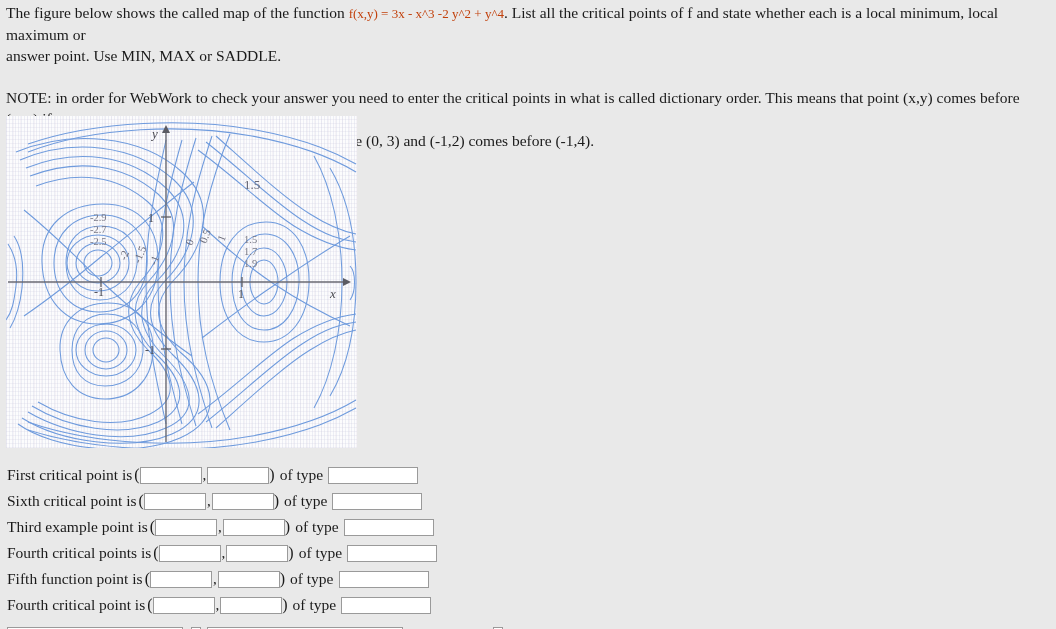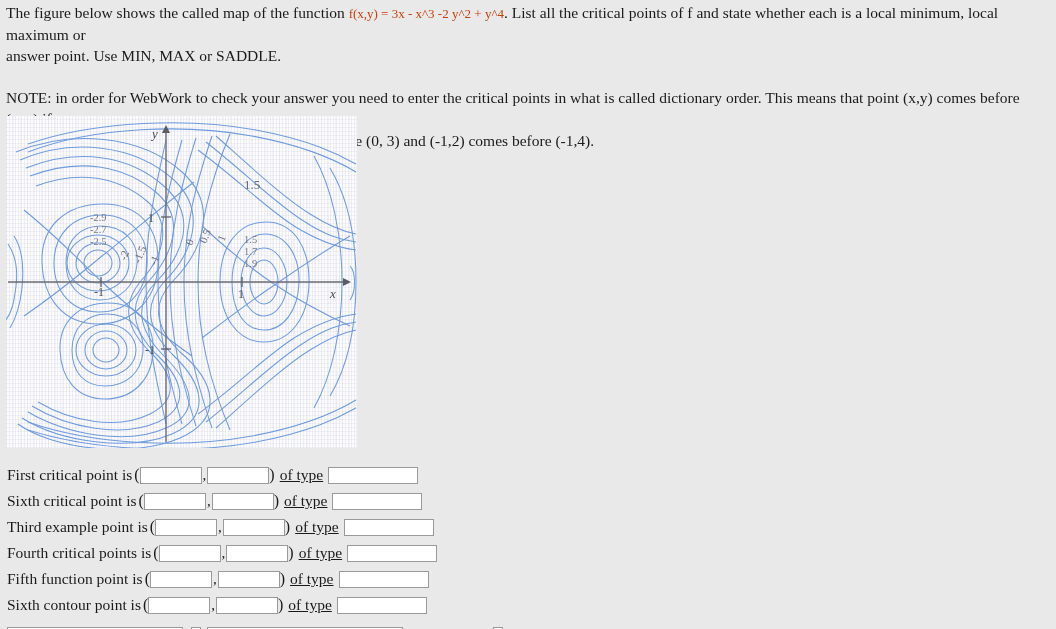--- a/index.html
+++ b/index.html
@@ -84,21 +84,20 @@
   }
   .paren {
     font-size: 16px;
   }
   .comma {
     margin: 0 1px;
     font-size: 15px;
   }
   .ofType {
     margin: 0 5px;
-    text-decoration: underline;
   }
   input.fld {
     border: 1px solid #9a9a9a;
     background: #ffffff;
     height: 17px;
     font-family: "Liberation Serif", serif;
     font-size: 13px;
     padding: 0 2px;
     box-sizing: border-box;
     outline: none;
@@ -292,21 +291,21 @@
       <span class="paren">(</span>
       <input class="fld coord" value="" style="">
       <span class="comma">,</span>
       <input class="fld coord" value="" style="">
       <span class="paren">)</span>
       <span class="ofType">of type</span>
       <input class="fld type" value="" style="">
     </div>
 
     <div class="ans-row">
-      <span class="lbl">Sixth contour point is</span>
+      <span class="lbl">Fourth critical point is</span>
       <span class="paren">(</span>
       <input class="fld coord" value="" style="">
       <span class="comma">,</span>
       <input class="fld coord" value="" style="">
       <span class="paren">)</span>
       <span class="ofType">of type</span>
       <input class="fld type" value="" style="">
     </div>
   </div>
 

